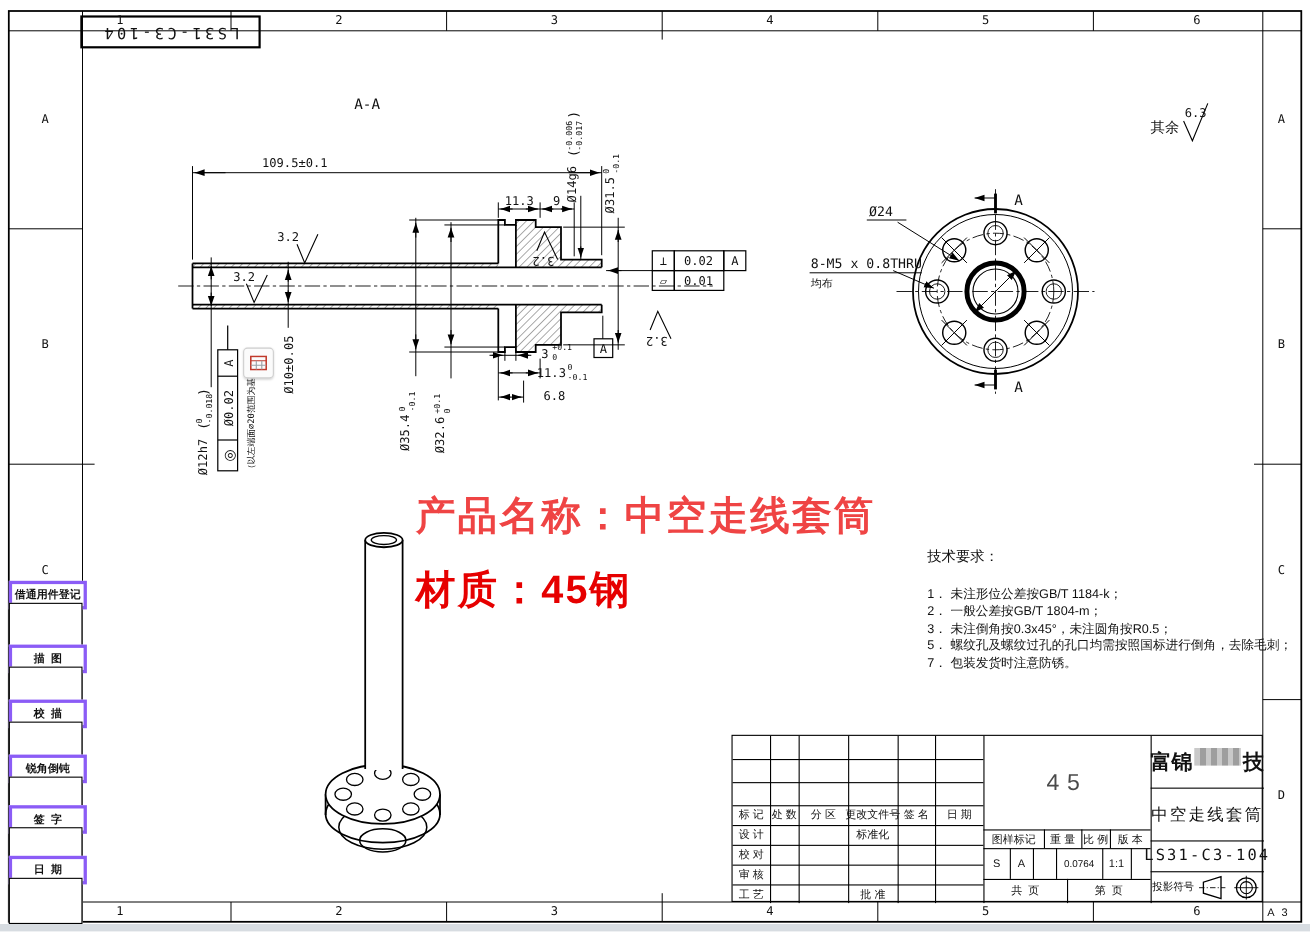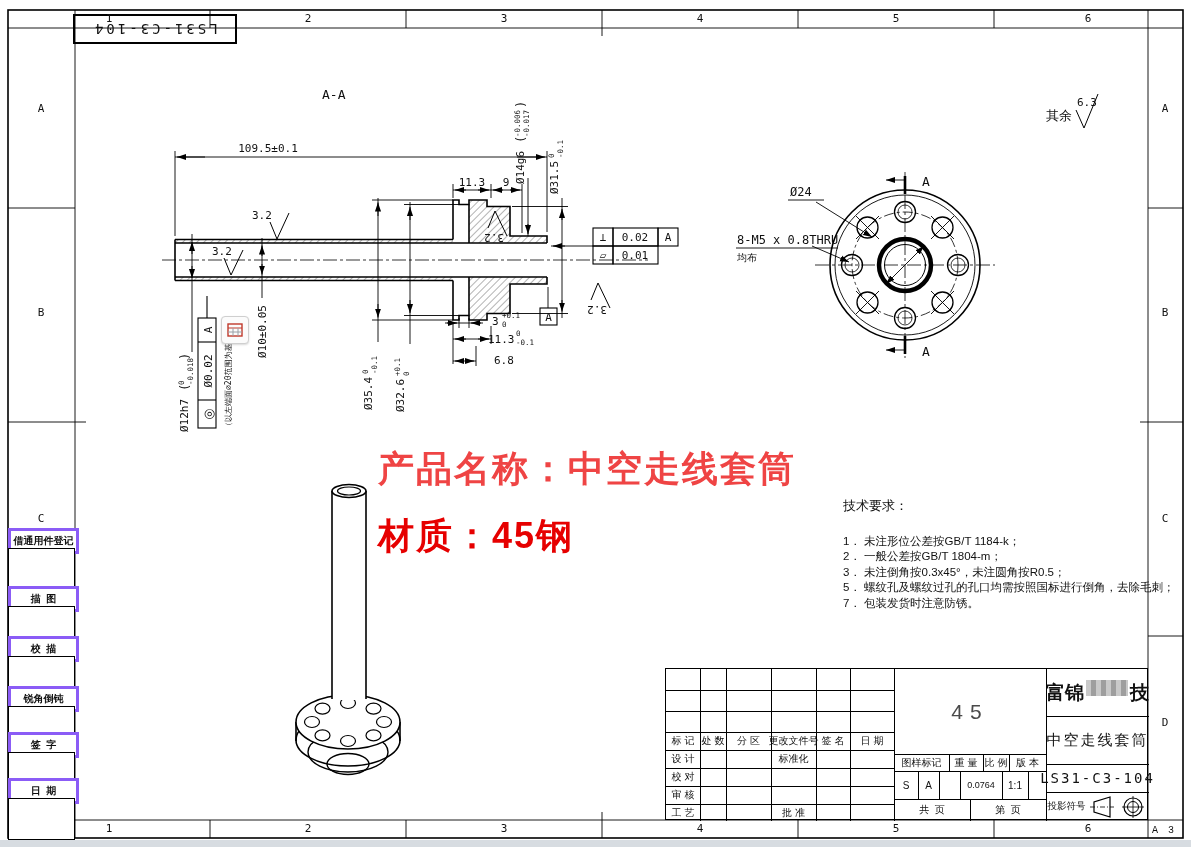--- a/index.html
+++ b/index.html
@@ -26,21 +26,21 @@
   #sidebar{position:absolute;left:8px;top:528px;width:67px;}
   .sb{position:absolute;left:0;width:65px;border:3px solid #8b5cf6;display:flex;align-items:center;justify-content:center;
       font-size:10px;white-space:pre;background:#fff;font-weight:bold;}
   .sbb{position:absolute;left:0;width:65px;border:1px solid #000;background:#fff;}
   #company{display:flex;align-items:flex-start;justify-content:center;gap:2px;font-weight:bold;font-size:19px;}
   #company .blur{display:inline-block;width:42px;height:16px;background:
      repeating-linear-gradient(90deg,#c9c9c9 0 5px,#9e9e9e 5px 10px);}
   #floatic{position:absolute;left:221px;top:316px;width:26px;height:26px;background:#fbfbfb;border:1px solid #cfcfcf;
            border-radius:4px;box-shadow:0 1px 2px rgba(0,0,0,.15);display:flex;align-items:center;justify-content:center;}
   #btmstrip{position:absolute;left:0;top:840px;width:1191px;height:7px;background:#d7dce1;}
-  #sheetsz{position:absolute;left:1152px;top:825px;font-family:Liberation Mono, monospace;font-size:10px;letter-spacing:2px;}
+  #sheetsz{position:absolute;left:1152px;top:825px;font-family:Liberation Sans, sans-serif;font-size:10px;letter-spacing:2px;}
 </style>
 </head>
 <body>
 
 <div id="page">
 
 <svg width="1191" height="847" class="abs" style="left:0;top:0">
   <defs>
     <marker id="arr" markerWidth="11" markerHeight="8" refX="10" refY="4" orient="auto">
       <path d="M0,0.6 L10,4 L0,7.4 z" fill="#000"></path>

